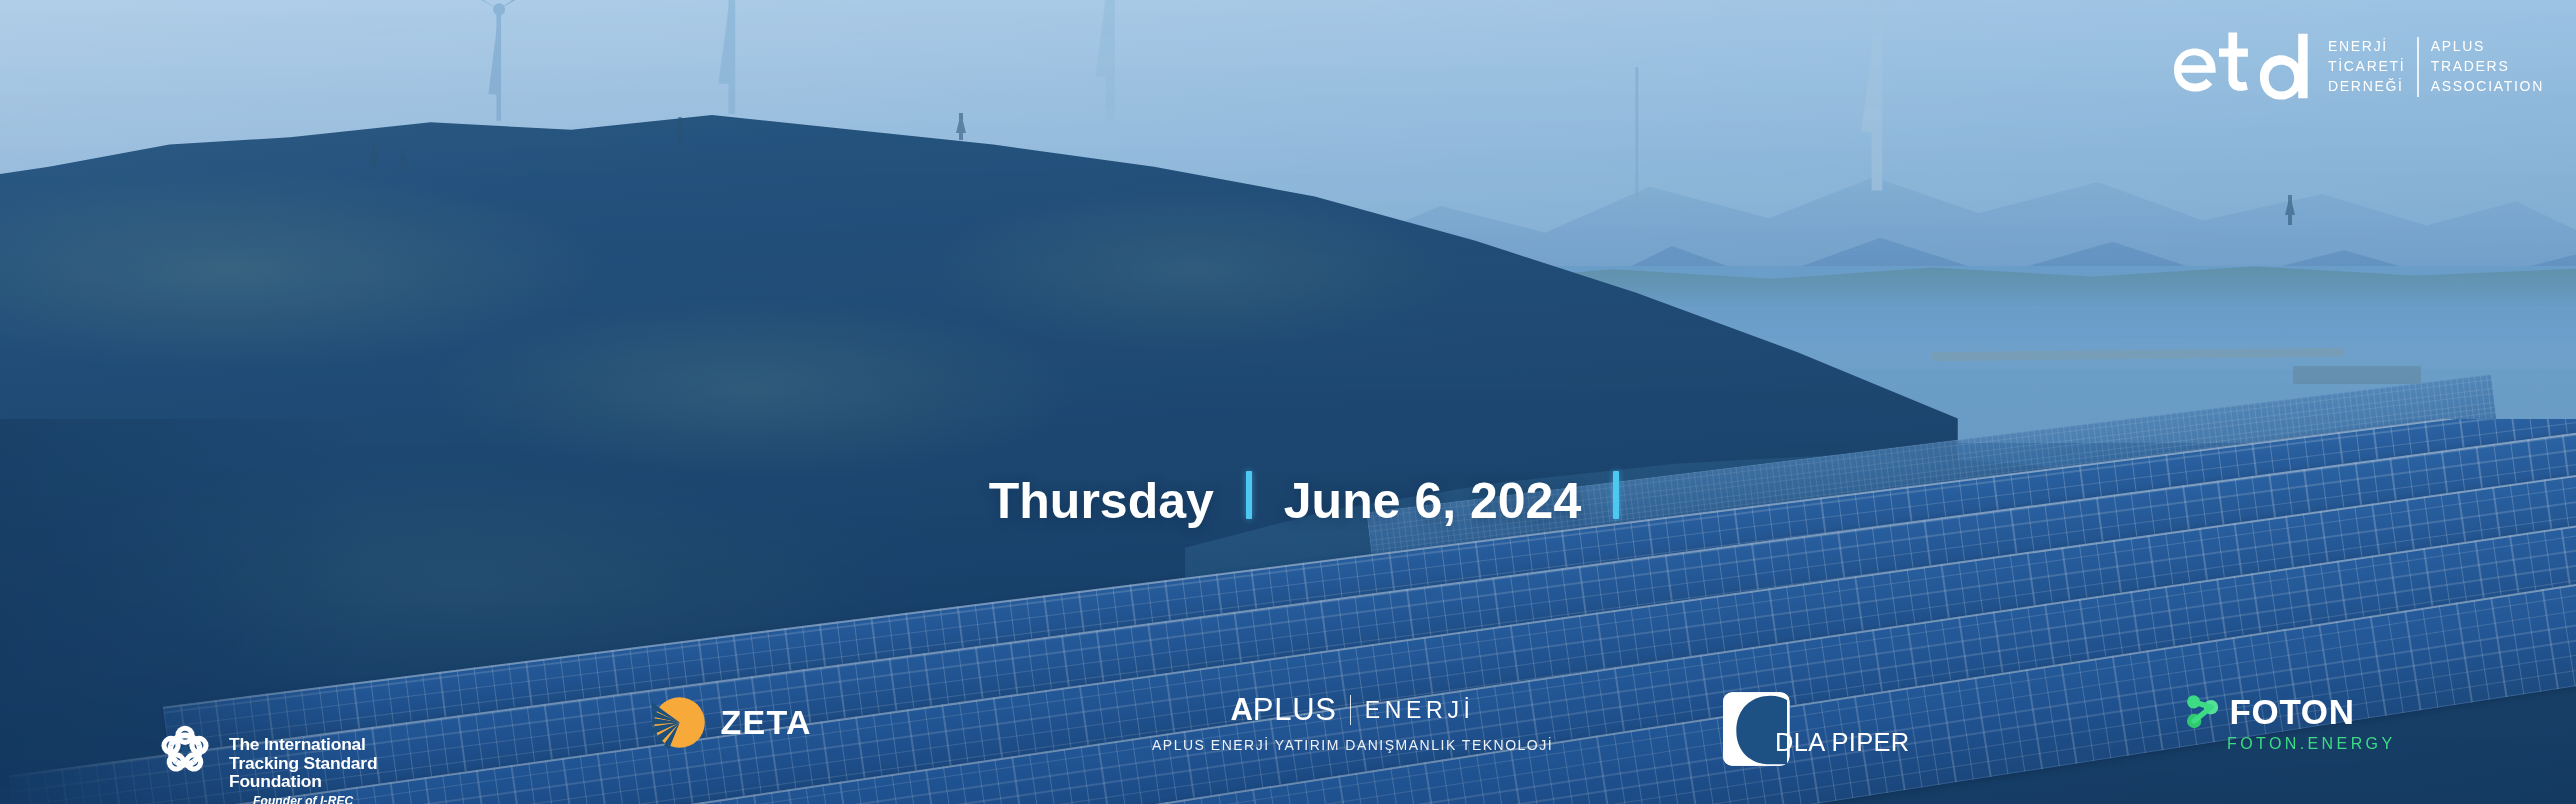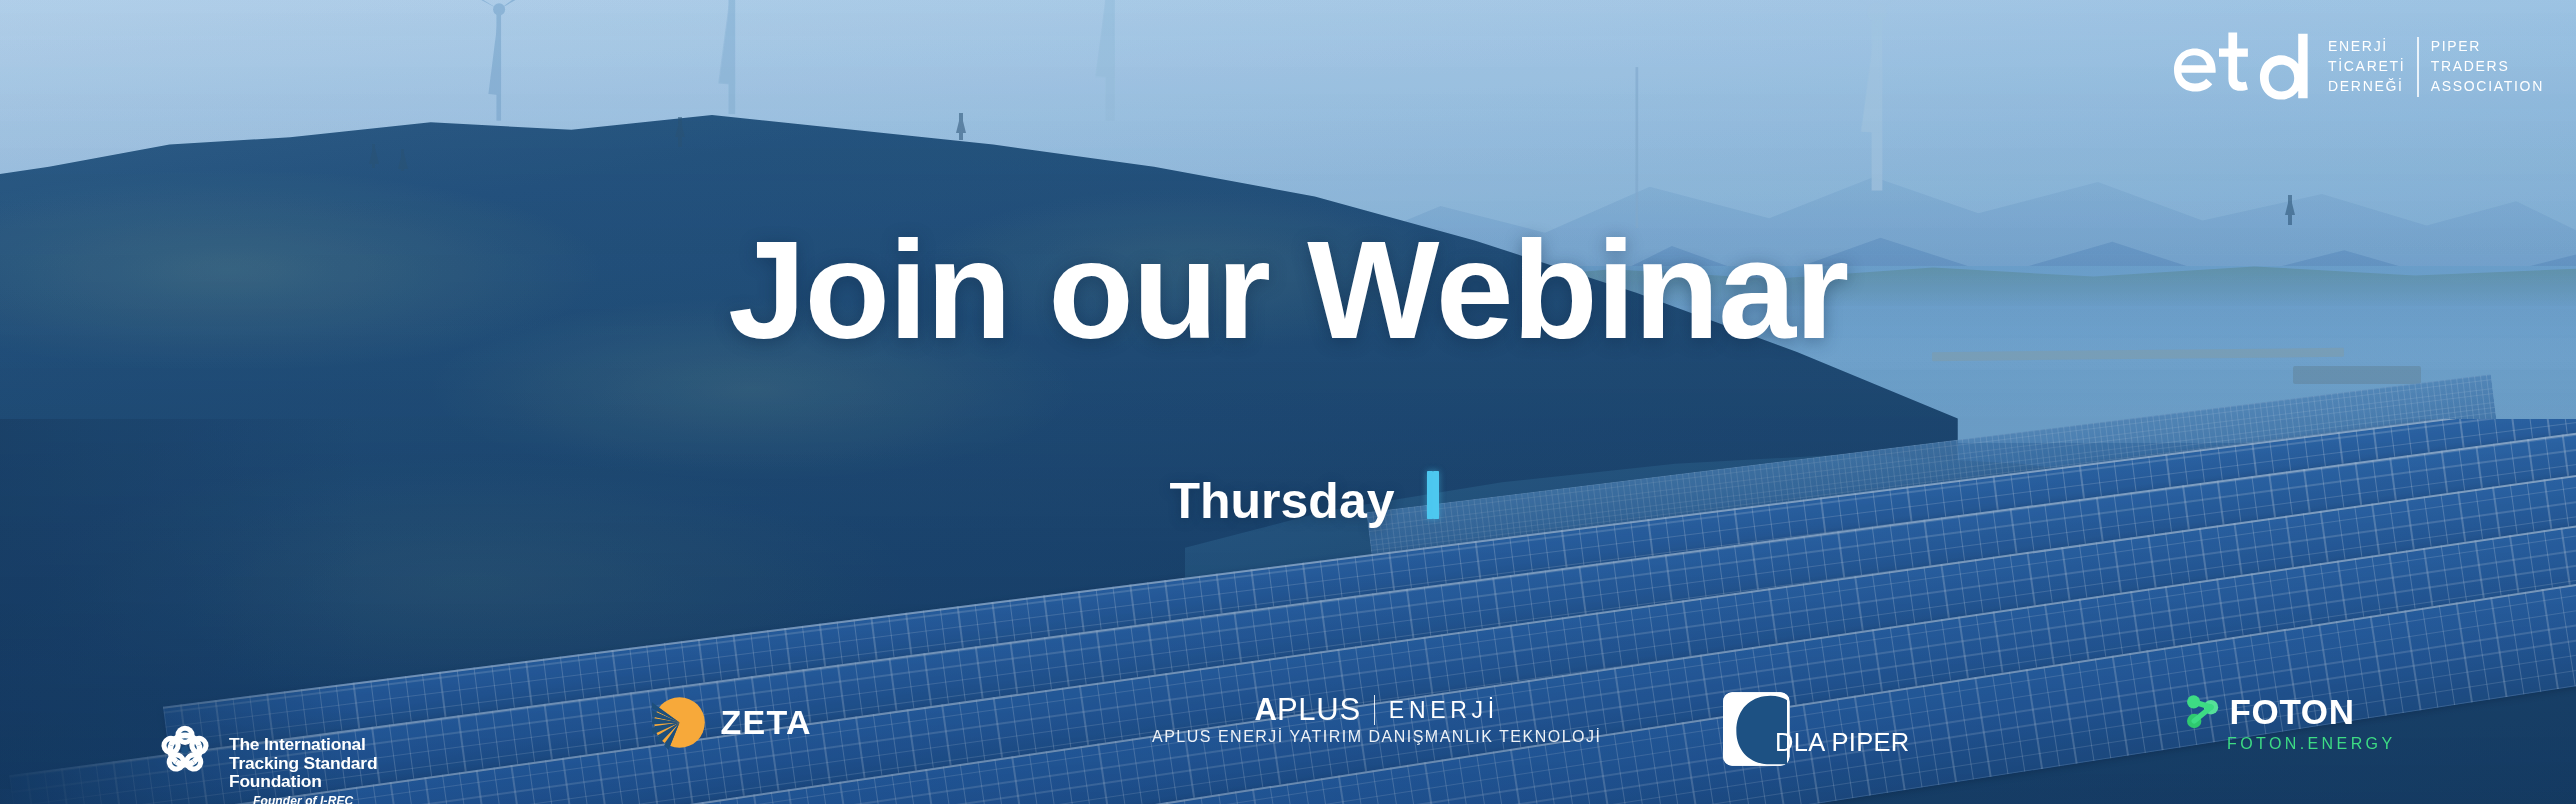--- a/index.html
+++ b/index.html
@@ -186,22 +186,22 @@
   .zeta-name{ color:#fff; font-size:34px; font-weight:700; letter-spacing:1.3px;text-align:center; }
 
   
   .aplus{ left:1152px; top:0px; flex-direction:column; align-items:center; }
   .aplus-row{ display:flex; align-items:center; gap:13.4px; color:#fff; }
   .aplus-a{ font-size:31px; font-weight:800; letter-spacing:0px; }
   .aplus-plus{ font-size:31px; font-weight:300; letter-spacing:0.7px; }
   .aplus-bar{ width:1.3px; height:29.5px; background:rgba(255,255,255,.85); }
   .aplus-en{ font-size:23px; font-weight:300; letter-spacing:4.7px; }
   .aplus-sub{
-    color:rgba(255,255,255,.92); font-size:16px; font-weight:400;
-    letter-spacing:1.5px; margin-top:0; white-space:nowrap;text-align:right;
+    color:rgba(255,255,255,.92); font-size:14px; font-weight:400;
+    letter-spacing:1.5px; margin-top:9px; white-space:nowrap;text-align:right;
   }
 
   
   .dla{ left:1723px; top:0px; }
   .dla-name{
     color:#fff; font-size:25.5px; font-weight:400; letter-spacing:0.3px;
     position:absolute; left:52px; bottom:9.4px; white-space:nowrap;
   }
 
   
@@ -324,32 +324,32 @@
                  M171 88c-11 0-19-8-19-20s8-20 19-20 19 8 19 20-8 20-19 20z" transform="translate(-8,14)" fill="#fff"></path>
       </svg>
       <div class="etd-words">
         <div class="etd-col">
           <span>ENERJİ</span>
           <span>TİCARETİ</span>
           <span>DERNEĞİ</span>
         </div>
         <div class="etd-vbar"></div>
         <div class="etd-col">
-          <span>PIPER</span>
+          <span>APLUS</span>
           <span>TRADERS</span>
           <span>ASSOCIATION</span>
         </div>
       </div>
     </div>
 
-    <div class="headline">Join our Webinar</div>
 
     <div class="meta">
       <div class="meta-item">Thursday</div>
       <div class="meta-div"></div>
+      <div class="meta-item">June 6, 2024</div>
       <div class="meta-div"></div>
     </div>
 
     <div class="sponsors">
 
       <div class="sp itsf">
         <svg width="64" height="64" viewBox="0 0 100 100">
           <g fill="#ffffff">
             <g transform="translate(50,50)">
               <g transform="rotate(0)">

